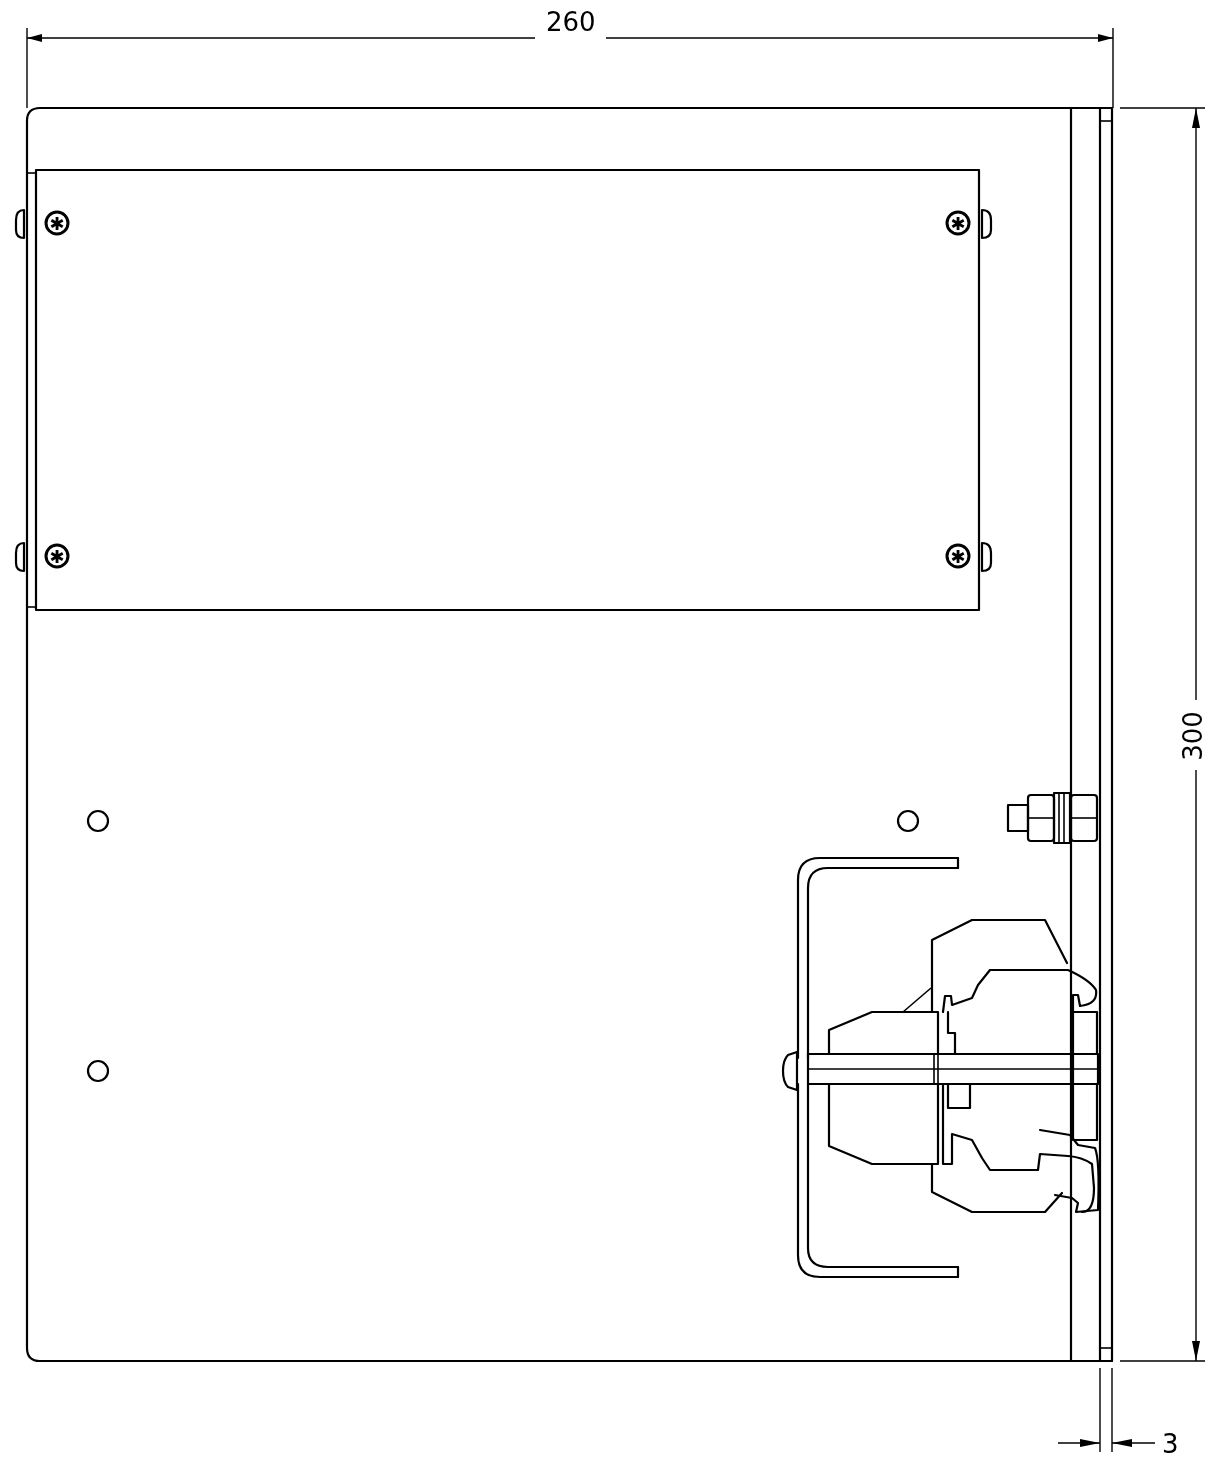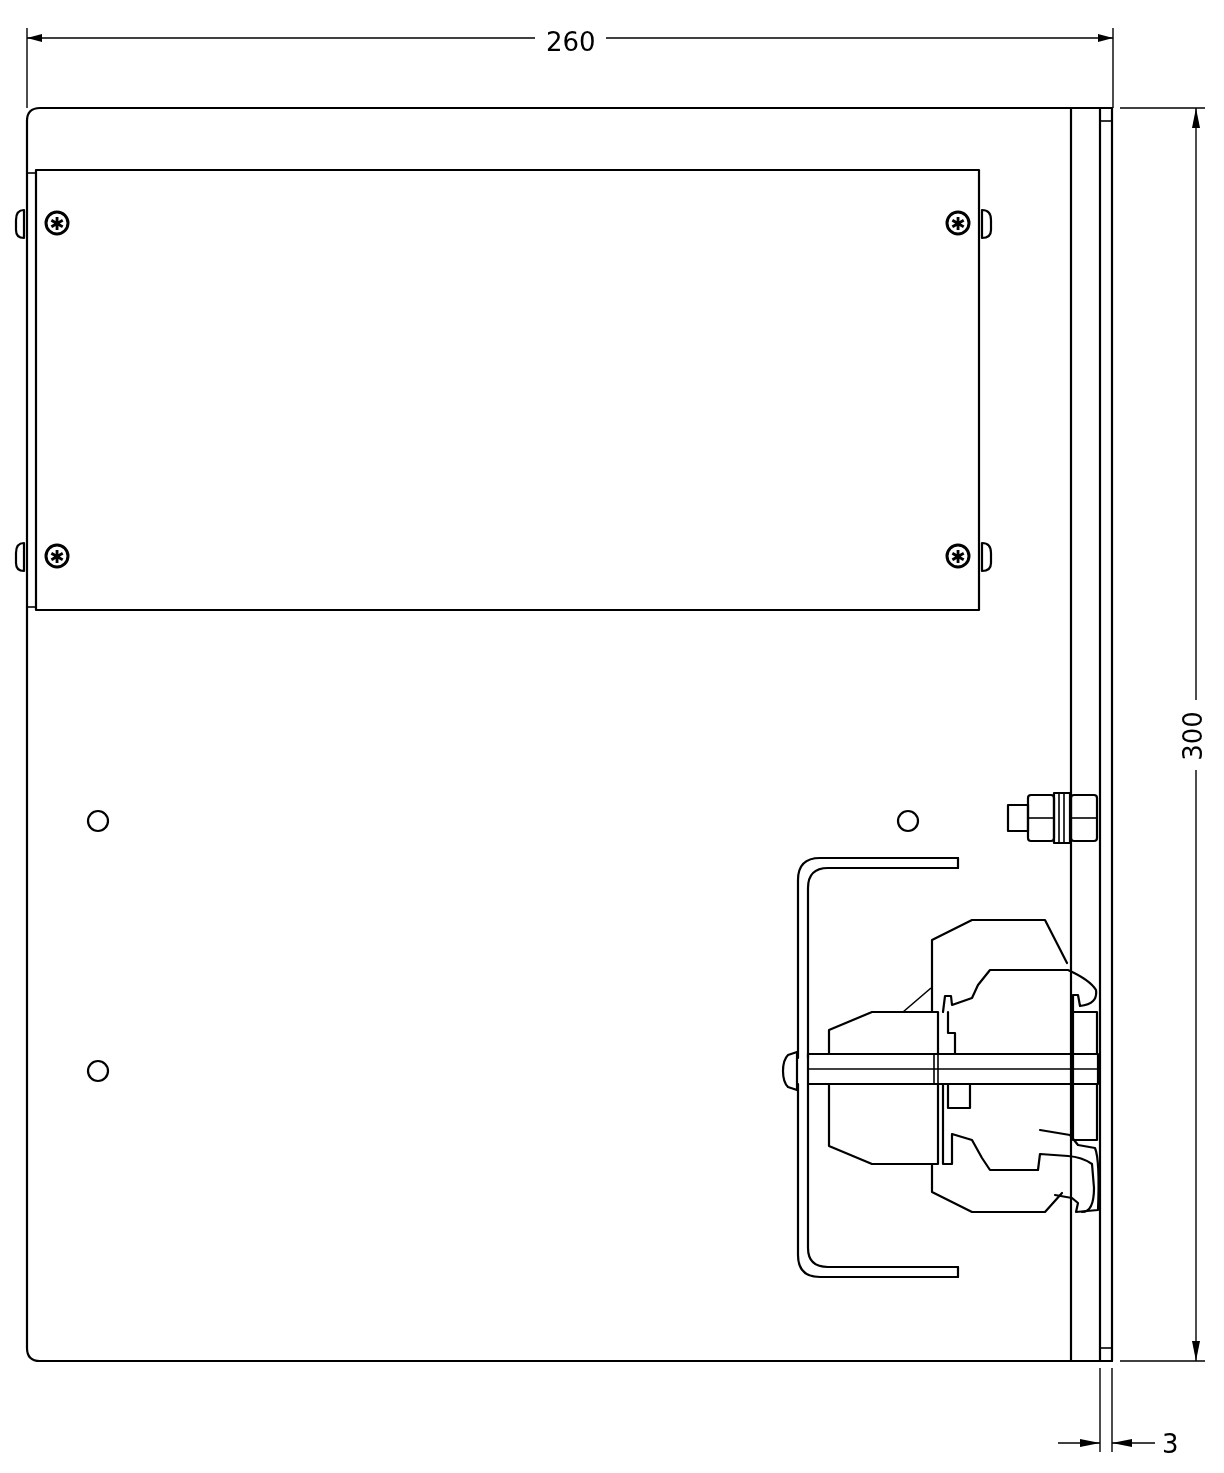--- a/index.html
+++ b/index.html
@@ -134,15 +134,15 @@
     <path class="ln" d="M932,1164 L932,1192 L972,1212 L1045,1212 L1062,1193"></path>
     <path class="ln" d="M943,1084 L943,1164 L952,1164 L952,1134 L972,1140 L982,1158 L990,1170 L1038,1170 L1040,1154 L1068,1156 Q1082,1157 1092,1164 L1094,1188 Q1094,1212 1082,1212"></path>
     <path class="ln" d="M948,1084 L948,1108 L970,1108 L970,1084"></path>
 
     <path class="ln" d="M1073,1012 L1073,1140 L1097,1140 L1097,1084"></path>
     <path class="ln" d="M1040,1130 L1070,1135 L1078,1145 L1095,1148 Q1100,1160 1098,1210 L1076,1212 L1078,1203 L1072,1198 L1055,1195"></path>
   </g>
 
 </svg>
 
-<div class="label" style="left:538px; top:28px;">260</div>
+<div class="label" style="left:538px; top:8px;">260</div>
 <div class="label" style="left:1160px; top:722px; transform: rotate(-90deg); transform-origin: center;">300</div>
 <div class="label" style="left:1158px; top:1430px; padding:0 4px;">3</div>
 
 </body></html>

